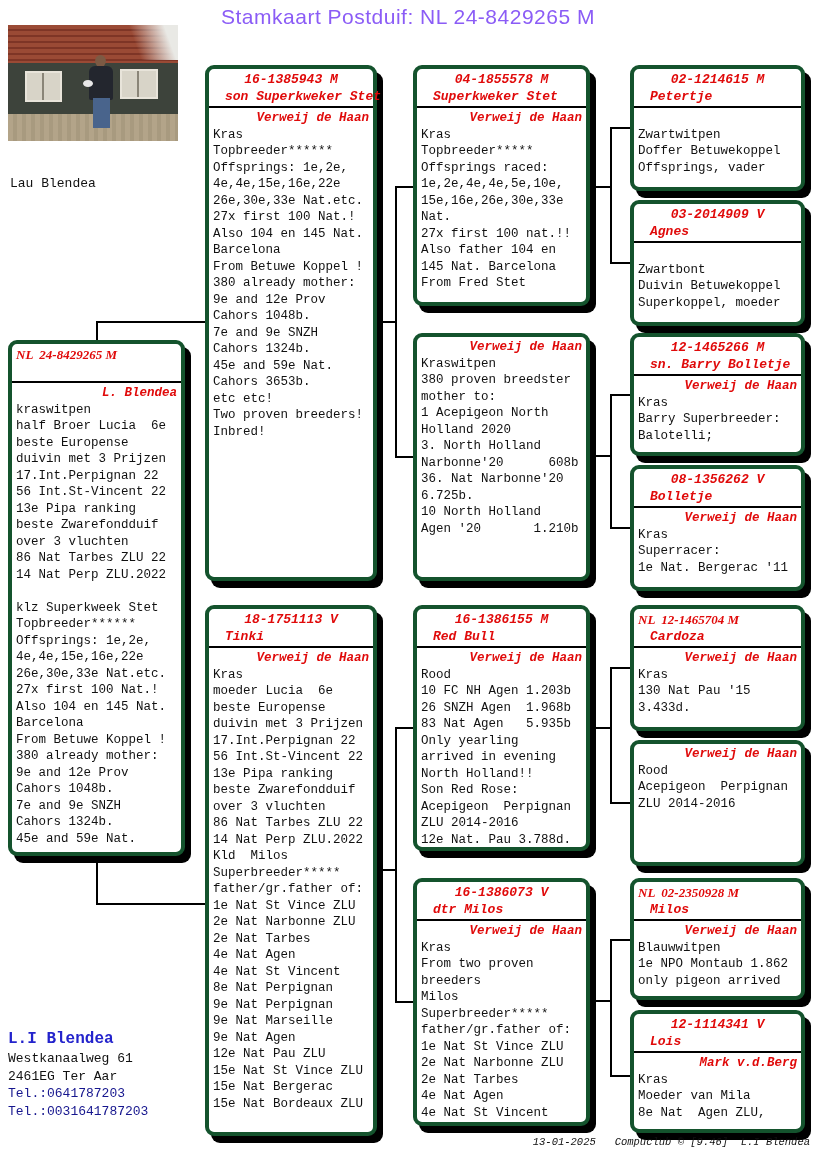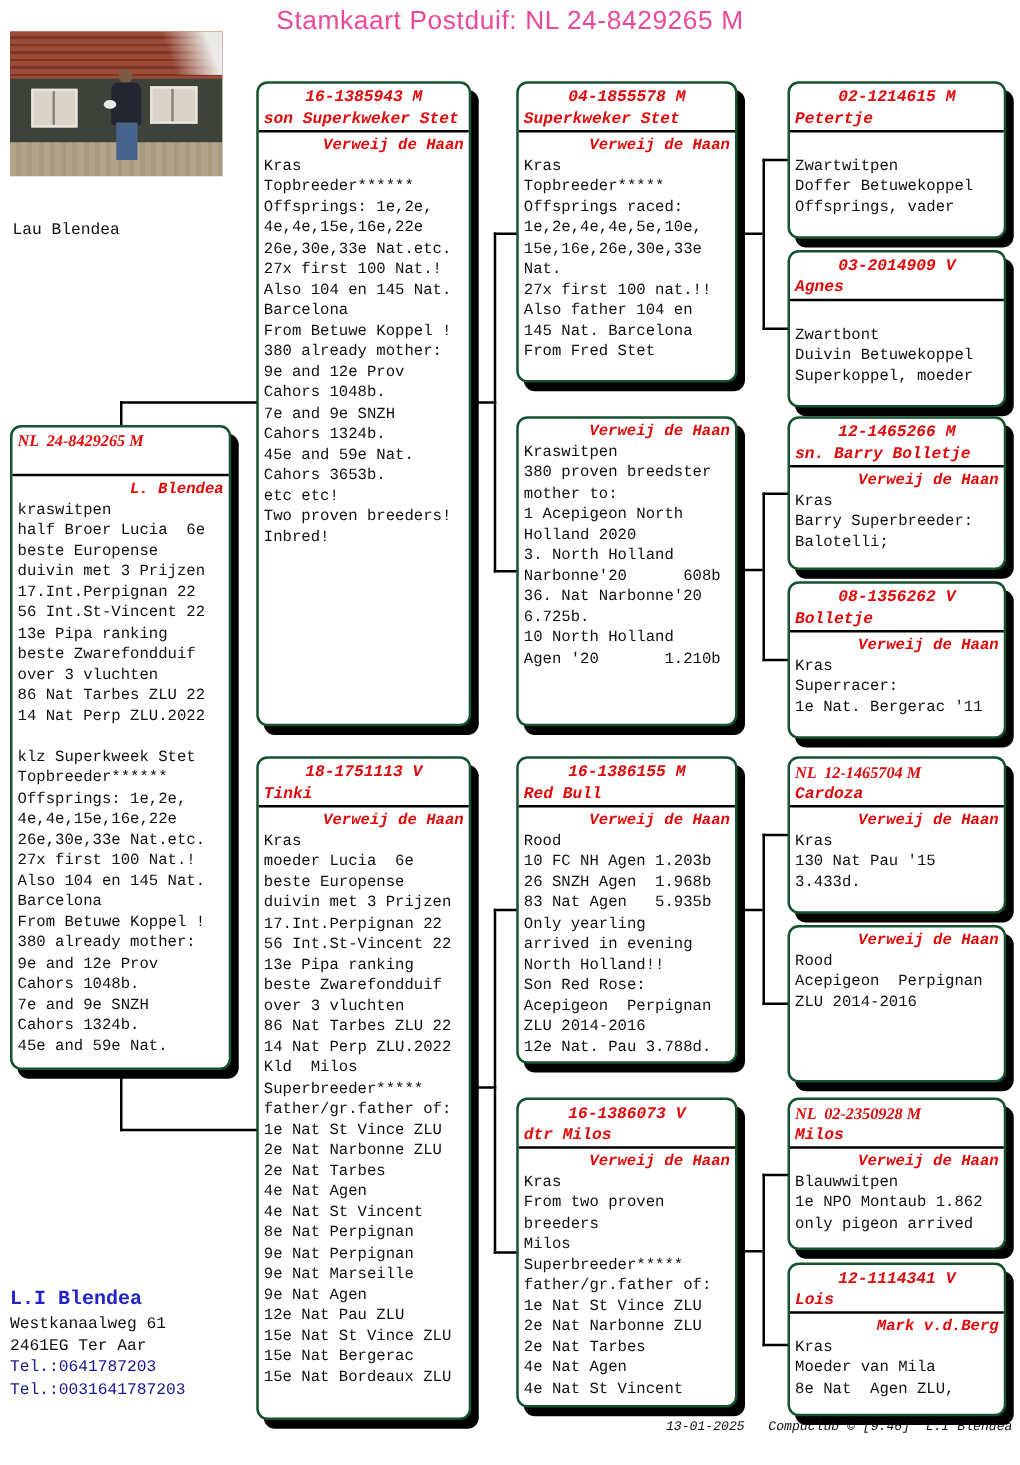--- a/index.html
+++ b/index.html
@@ -1,27 +1,27 @@
 <!DOCTYPE html>
 <html><head>
 <meta charset="utf-8">
 <style>
   html,body{margin:0;padding:0;background:#fff;}
   #canvas{position:relative;width:816px;height:1172px;background:#fff;overflow:hidden;
           font-family:"Liberation Mono","DejaVu Sans Mono",monospace;}
   .title{position:absolute;left:0;right:0;top:5px;text-align:center;
          font-family:"Liberation Sans","DejaVu Sans",sans-serif;
-         font-size:21px;color:#ec4899;letter-spacing:0.5px;}
+         font-size:21px;color:#8b5cf6;letter-spacing:0.5px;}
   
-  .box{position:absolute;background:#fff;border:2px solid #14532d;border-radius:9px;
+  .box{position:absolute;background:#fff;border:4px solid #14532d;border-radius:9px;
        box-shadow:6px 7px 0 0 #000;box-sizing:border-box;}
   .hdr{border-bottom:2px solid #000;padding:2px 4px 1px 4px;}
   .ring{color:#e00a0a;font-weight:bold;font-style:italic;font-size:13px;line-height:17px;text-align:center;white-space:pre;}
   .ring.left{text-align:left;font-family:Liberation Serif, serif;}
-  .bname{color:#e00a0a;font-weight:bold;font-style:italic;font-size:13px;line-height:17px;text-align:left;min-height:17px;white-space:pre;}
+  .bname{color:#e00a0a;font-weight:bold;font-style:italic;font-size:13px;line-height:17px;text-align:left;min-height:17px;white-space:pre;margin-left:12px;}
   .bdy{padding:2px 4px;}
   .breeder{color:#e00a0a;font-weight:bold;font-style:italic;font-size:12.5px;line-height:16.5px;min-height:16.5px;white-space:pre;text-align:right;}
   .blines{color:#111;font-size:12.5px;line-height:16.5px;white-space:pre;}
   
   .hl,.vl{position:absolute;background:#000;}
   .hl{height:2px;} .vl{width:2px;}
   
   .photo{position:absolute;left:8px;top:25px;width:170px;height:116px;background:#b5a78f;overflow:hidden;}
   .p-roof{position:absolute;left:0;top:0;width:100%;height:34%;
           background:repeating-linear-gradient(180deg,#9a4a35 0 4px,#7e3526 4px 6px);}

